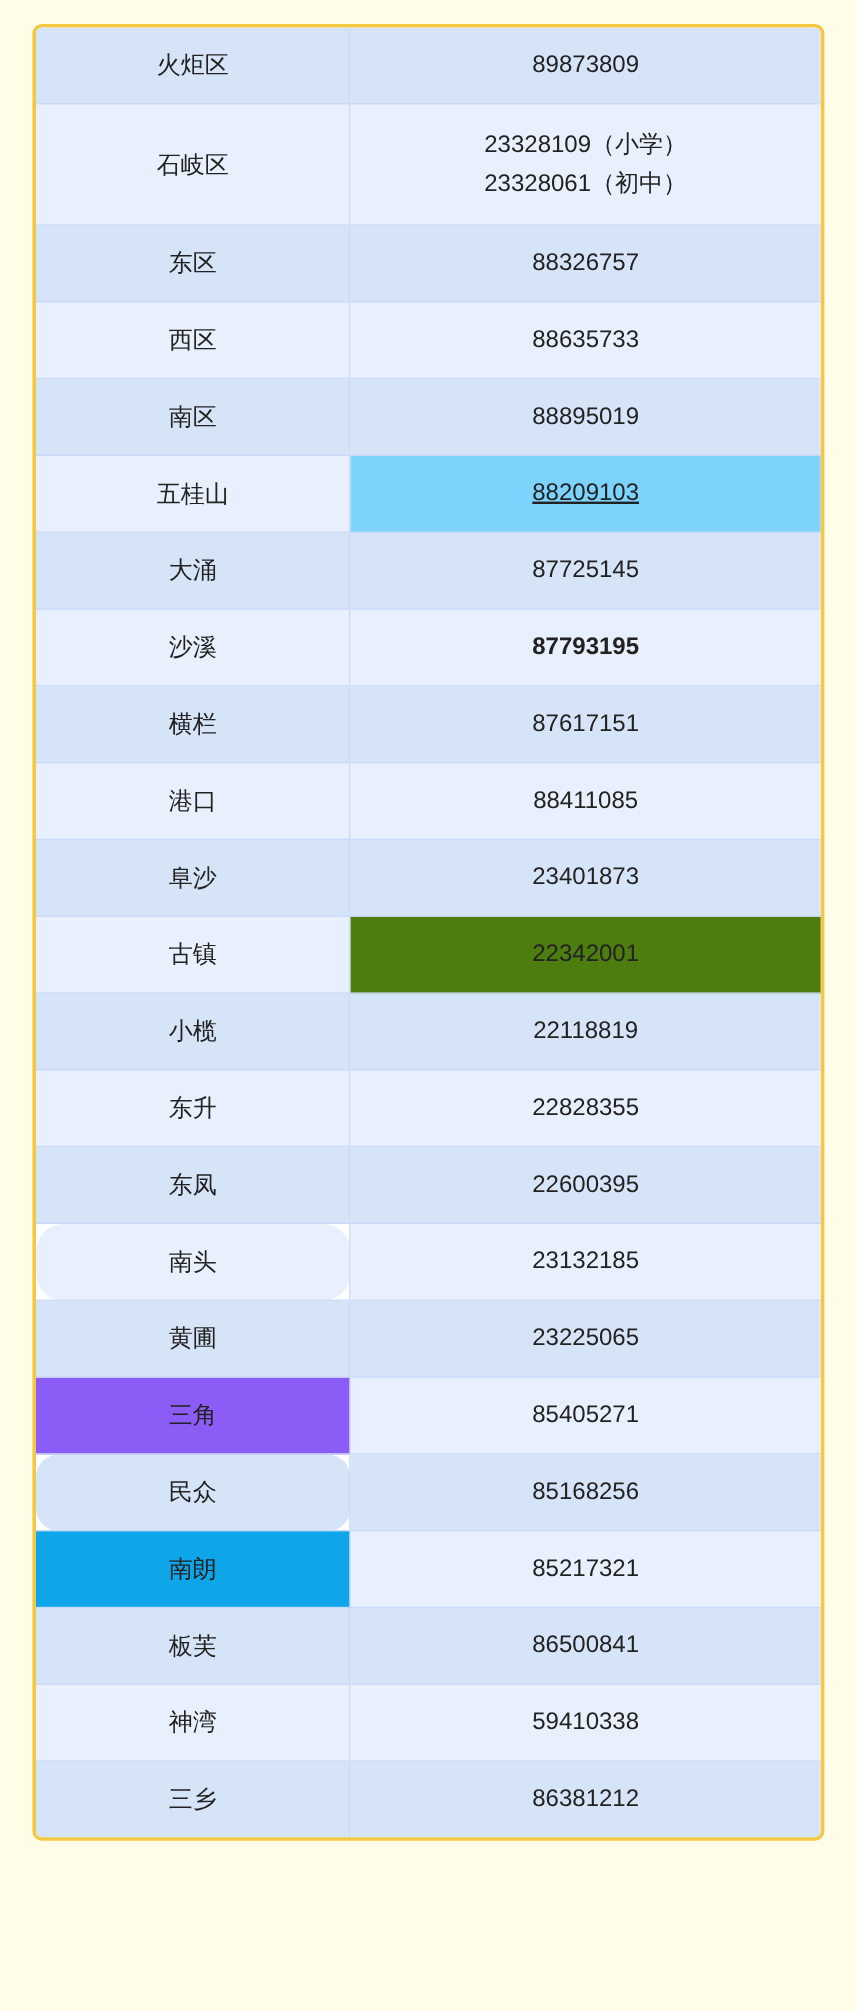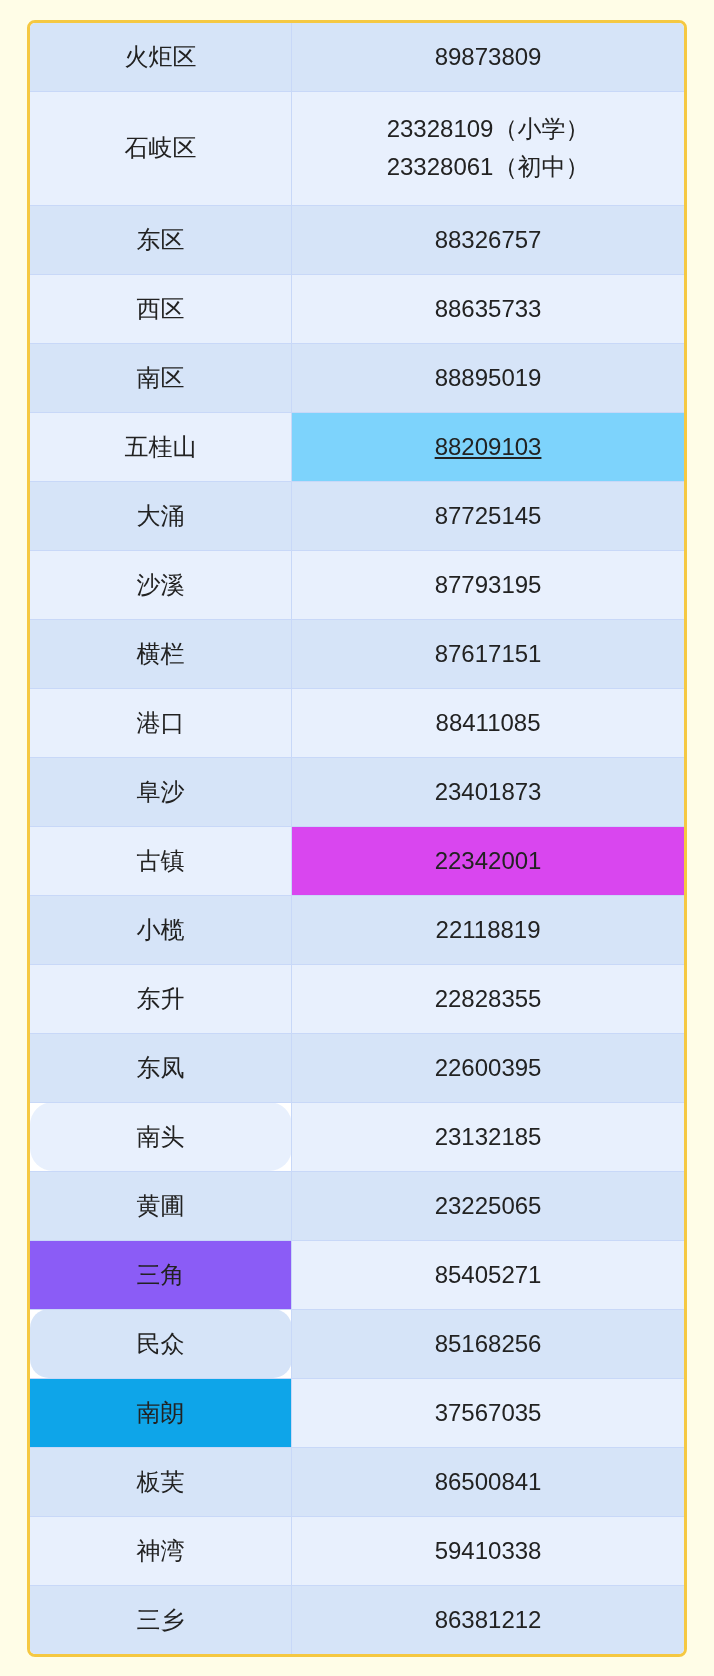--- a/index.html
+++ b/index.html
@@ -36,21 +36,21 @@
       border-bottom: 1px solid #c8d8f8;
     }
 
     tr:last-child {
       border-bottom: none;
     }
 
     td {
       padding: 18px 10px;
       text-align: center;
-      font-size: 24px;
+      font-size: 20px;
       color: #222;
       background: #dce8fb;
     }
 
     td:first-child {
       width: 40%;
       border-right: 1px solid #c8d8f8;
     }
 
     td:last-child {
@@ -100,37 +100,37 @@
         <tr>
           <td style="background: rgb(232, 240, 253);">五桂山</td>
           <td style="background: #7dd3fc; text-decoration: underline;">88209103</td>
         </tr>
         <tr>
           <td style="background: rgb(214, 228, 248);">大涌</td>
           <td style="background: rgb(214, 228, 248);">87725145</td>
         </tr>
         <tr>
           <td style="background: rgb(232, 240, 253); margin-top: 32px;">沙溪</td>
-          <td style="background: rgb(232, 240, 253);">87793195</td>
+          <td style="background: rgb(232, 240, 253); font-weight: bold;">87793195</td>
         </tr>
         <tr>
           <td style="background: rgb(214, 228, 248);">横栏</td>
           <td style="background: rgb(214, 228, 248);">87617151</td>
         </tr>
         <tr>
           <td style="background: rgb(232, 240, 253);">港口</td>
           <td style="background: rgb(232, 240, 253);">88411085</td>
         </tr>
         <tr>
           <td style="background: rgb(214, 228, 248);">阜沙</td>
           <td style="background: rgb(214, 228, 248);">23401873</td>
         </tr>
         <tr>
           <td style="background: rgb(232, 240, 253);">古镇</td>
-          <td style="background: #d946ef;">22342001</td>
+          <td style="background: #4d7c0f;">22342001</td>
         </tr>
         <tr>
           <td style="background: rgb(214, 228, 248);">小榄</td>
           <td style="background: rgb(214, 228, 248);">22118819</td>
         </tr>
         <tr>
           <td style="background: rgb(232, 240, 253);">东升</td>
           <td style="background: rgb(232, 240, 253);">22828355</td>
         </tr>
         <tr>
@@ -148,21 +148,21 @@
         <tr>
           <td style="background: #8b5cf6;">三角</td>
           <td style="background: rgb(232, 240, 253);">85405271</td>
         </tr>
         <tr>
           <td style="background: rgb(214, 228, 248); border-radius: 19px;">民众</td>
           <td style="background: rgb(214, 228, 248);">85168256</td>
         </tr>
         <tr>
           <td style="background: #0ea5e9;">南朗</td>
-          <td style="background: rgb(232, 240, 253);">37567035</td>
+          <td style="background: rgb(232, 240, 253);">85217321</td>
         </tr>
         <tr>
           <td style="background: rgb(214, 228, 248);">板芙</td>
           <td style="background: rgb(214, 228, 248);">86500841</td>
         </tr>
         <tr>
           <td style="background: rgb(232, 240, 253);">神湾</td>
           <td style="background: rgb(232, 240, 253);">59410338</td>
         </tr>
         <tr>

